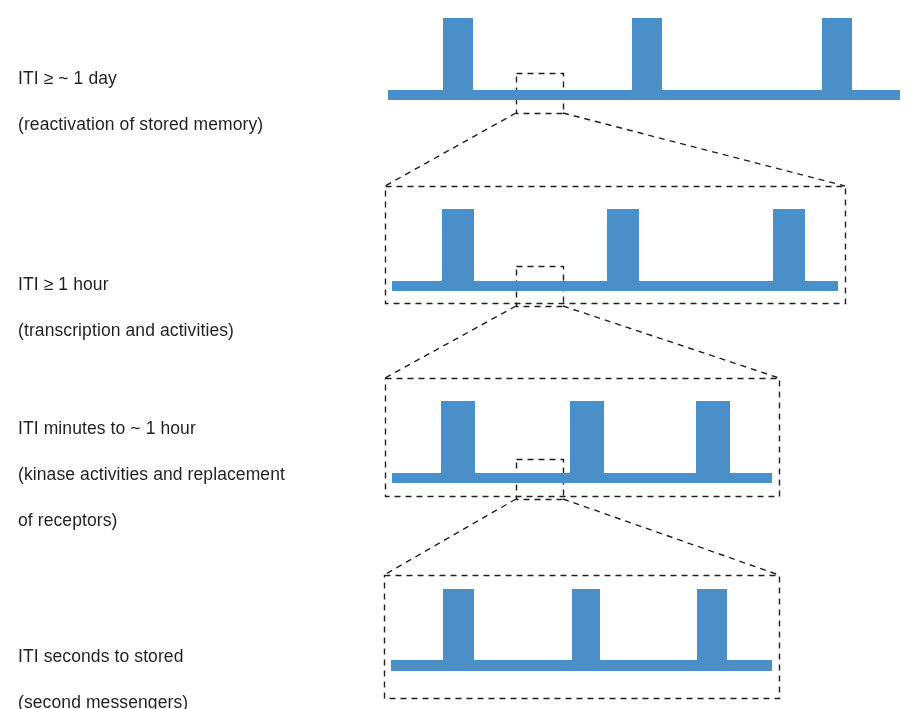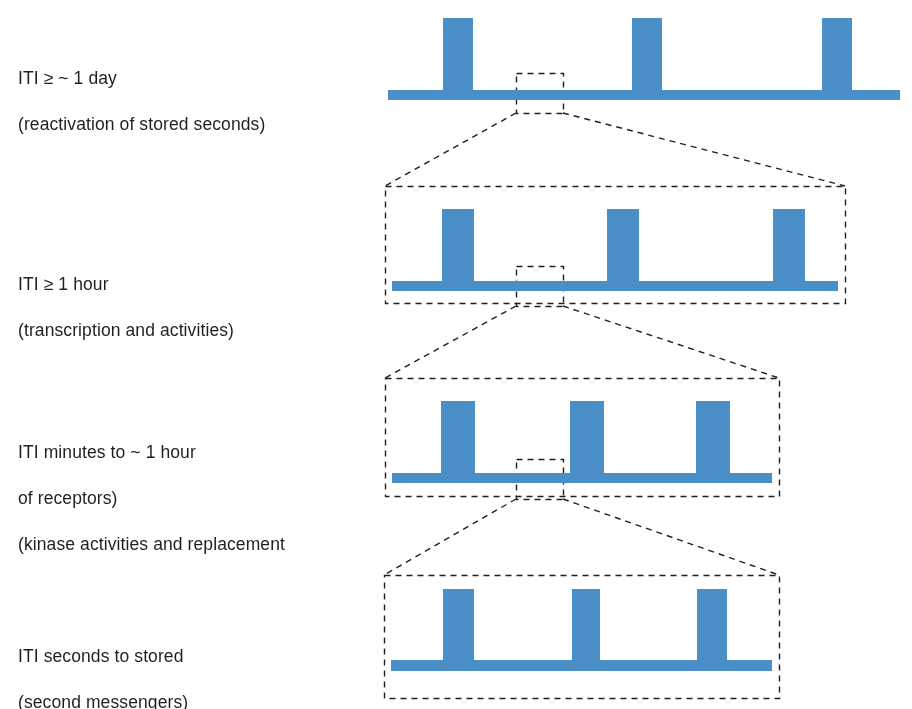--- a/index.html
+++ b/index.html
@@ -91,32 +91,32 @@
           <rect x="391" y="660" width="381" height="11" fill="#4a8fc8"></rect>
           <rect x="443" y="589" width="31" height="71" fill="#4a8fc8"></rect>
           <rect x="572" y="589" width="28" height="71" fill="#4a8fc8"></rect>
           <rect x="697" y="589" width="30" height="71" fill="#4a8fc8"></rect>
         </g>
       </g>
   </svg>
 
   <div class="row-label" id="label-row-1" style="left: 18px; top: 44px;">
     <span class="label-line">ITI ≥ ~ 1 day</span>
-    <span class="label-line">(reactivation of stored seconds)</span>
+    <span class="label-line">(reactivation of stored memory)</span>
   </div>
 
   <div class="row-label" id="label-row-2" style="left: 18px; top: 250px;">
     <span class="label-line">ITI ≥ 1 hour</span>
     <span class="label-line">(transcription and activities)</span>
   </div>
 
-  <div class="row-label" id="label-row-3" style="left: 18px; top: 418px;">
+  <div class="row-label" id="label-row-3" style="left: 18px; top: 394px;">
     <span class="label-line">ITI minutes to ~ 1 hour</span>
+    <span class="label-line">(kinase activities and replacement</span>
     <span class="label-line">of receptors)</span>
-    <span class="label-line">(kinase activities and replacement</span>
   </div>
 
   <div class="row-label" id="label-row-4" style="left: 18px; top: 622px;">
     <span class="label-line">ITI seconds to stored</span>
     <span class="label-line">(second messengers)</span>
   </div>
 
 </div>
 
 </body></html>

